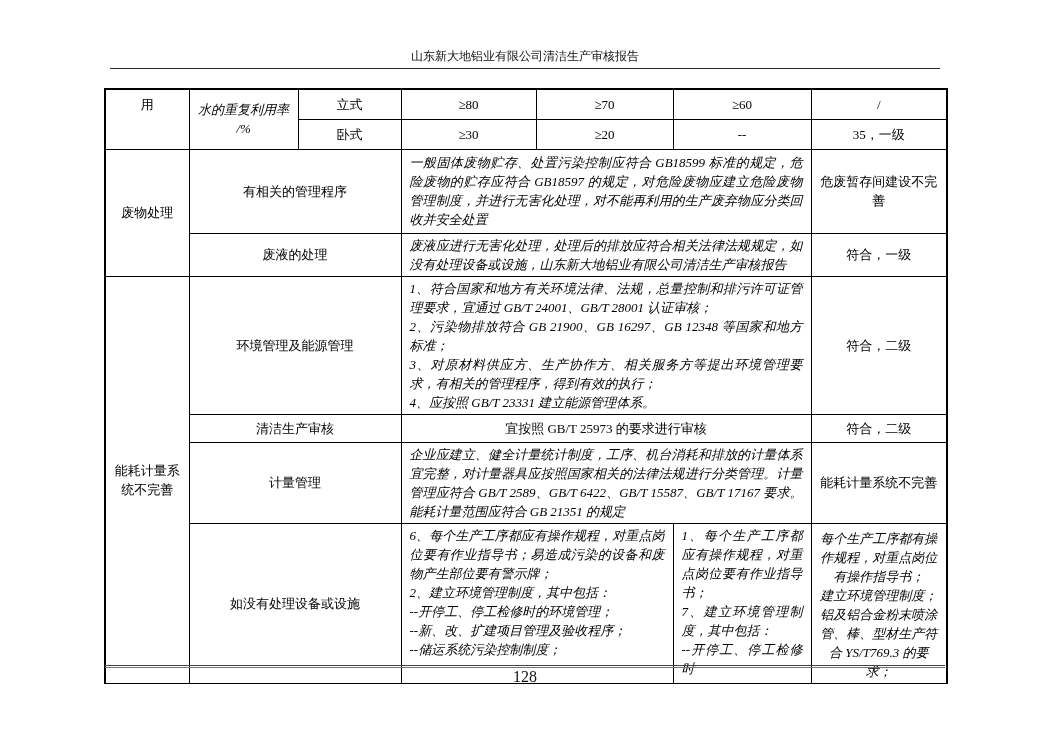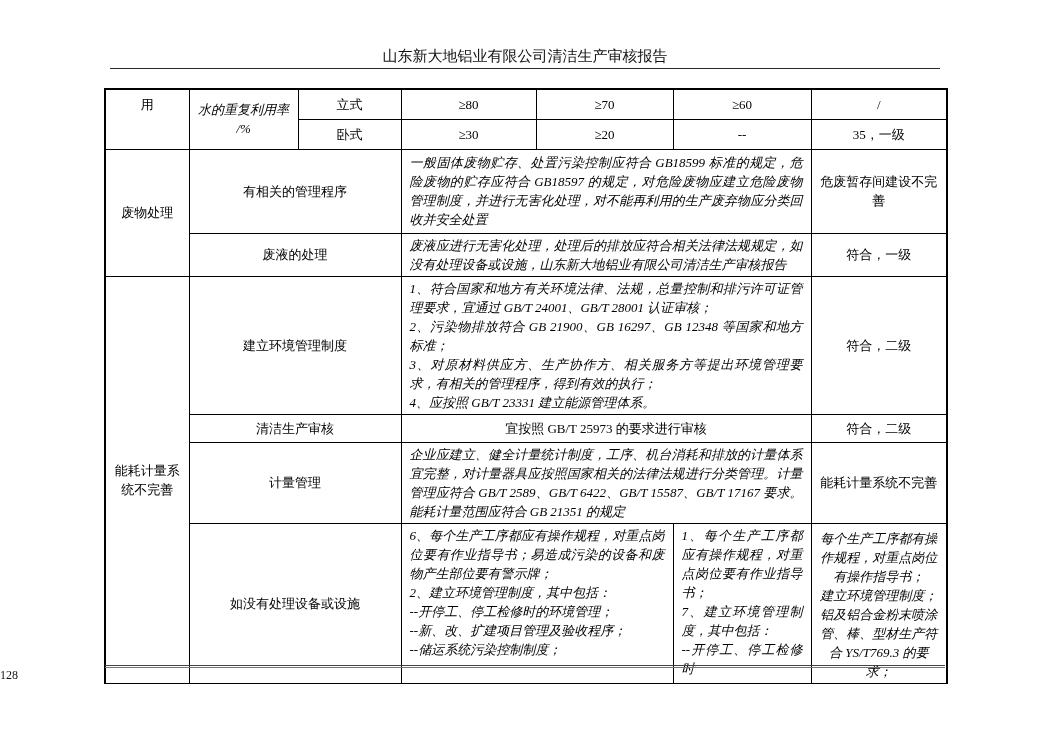--- a/index.html
+++ b/index.html
@@ -3,21 +3,21 @@
 <meta charset="utf-8">
 <style>
   html,body { margin:0; padding:0; background:#888; }
   .page {
     position:relative; width:1050px; height:742px; margin:0 auto;
     background:#ffffff; overflow:hidden;
     font-family:"Liberation Serif","DejaVu Serif",serif; color:#000;
   }
   .header-title {
     position:absolute; top:49px; left:110px; width:830px;
-    text-align:center; font-size:15px; line-height:14px; color:#111;
+    text-align:center; font-size:12px; line-height:14px; color:#111;
   }
   .header-rule {
     position:absolute; top:68px; left:110px; width:830px; height:0;
     border-top:1.5px solid #2a2a2a;
   }
   table.audit-table {
     position:absolute; top:88px; left:104px;
     width:842px; table-layout:fixed; border-collapse:collapse;
     border:2px solid #000;
   }
@@ -31,21 +31,21 @@
   .audit-table td.j { text-align:justify; }
   .audit-table td.pre { white-space:pre-line;font-style:italic; }
   .audit-table td.vt { vertical-align:top; }
   .audit-table td.toppad { padding-top:5px; }
   .footer-rule {
     position:absolute; top:665px; left:105px; width:840px; height:1px;
     border-top:1px solid #444; border-bottom:1px solid #777;
   }
   .page-number {
     position:absolute; top:668px; left:0; width:1050px;
-    font-size:12px; color:#111;
+    text-align:center; font-size:16px; color:#111;
   }
 </style>
 </head>
 <body>
 
 <div class="page">
 
   <div class="header-title">山东新大地铝业有限公司清洁生产审核报告</div>
   <div class="header-rule"></div>
 
@@ -85,21 +85,21 @@
         <td>危废暂存间建设不完善</td>
       </tr>
       <tr style="height:40px">
         <td colspan="2">废液的处理</td>
         <td colspan="3" class="j pre">废液应进行无害化处理，处理后的排放应符合相关法律法规规定，如没有处理设备或设施，山东新大地铝业有限公司清洁生产审核报告</td>
         <td>符合，一级</td>
       </tr>
 
       <tr style="height:135px">
         <td rowspan="4">能耗计量系统不完善</td>
-        <td colspan="2">建立环境管理制度</td>
+        <td colspan="2">环境管理及能源管理</td>
         <td colspan="3" class="j pre">1、符合国家和地方有关环境法律、法规，总量控制和排污许可证管理要求，宜通过 GB/T 24001、GB/T 28001 认证审核；
 2、污染物排放符合 GB 21900、GB 16297、GB 12348 等国家和地方标准；
 3、对原材料供应方、生产协作方、相关服务方等提出环境管理要求，有相关的管理程序，得到有效的执行；
 4、应按照 GB/T 23331 建立能源管理体系。</td>
         <td>符合，二级</td>
       </tr>
       <tr style="height:28px">
         <td colspan="2">清洁生产审核</td>
         <td colspan="3">宜按照 GB/T 25973 的要求进行审核</td>
         <td>符合，二级</td>

